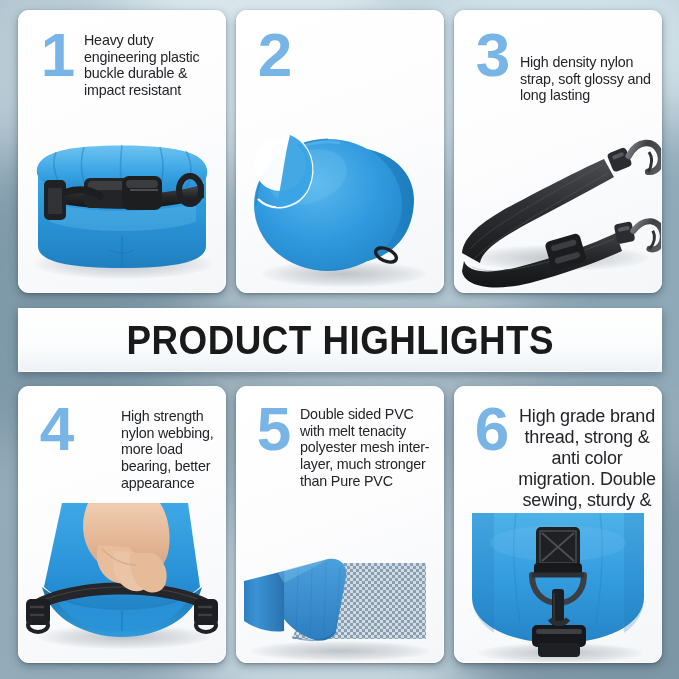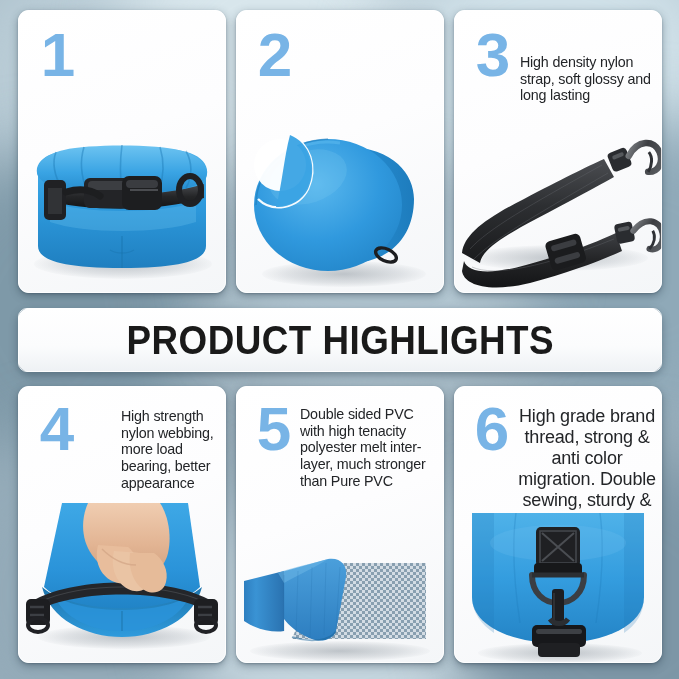--- a/index.html
+++ b/index.html
@@ -38,21 +38,21 @@
   .ctext{
     color:#232528;
     line-height:1.17;
     letter-spacing:-.2px;
   }
 
   
   #banner{
     position:absolute;left:18px;top:308px;width:644px;height:64px;
     background:linear-gradient(180deg,#ffffff 0%,#fbfcfd 60%,#eef1f4 100%);
-    border-radius:12px;
+    border-radius:0;
     box-shadow:0 3px 9px rgba(40,60,75,.45);
     display:flex;align-items:center;justify-content:center;
     z-index:3;
   }
   #banner::after{content:"";position:absolute;inset:0;border-radius:9px;border:1px solid rgba(255,255,255,.9);}
   #banner .btext{
     font-size:40px;font-weight:700;color:#1a1a1a;
     letter-spacing:.5px;transform:scaleX(.92);transform-origin:center;
     white-space:nowrap;
   }
@@ -77,20 +77,21 @@
   <div class="blob" style="left:180px;top:470px;width:320px;height:290px;background:#c3d4dd;"></div>
   <div class="blob" style="left:460px;top:450px;width:330px;height:320px;background:#7d96a6;"></div>
   <div class="blob" style="left:230px;top:180px;width:300px;height:200px;background:#b2c6d1;"></div>
 </div>
 
 <div class="board">
 
   <div class="card" style="left:18px;top:10px;width:208px;height:283px;">
     <div class="hdr" style="left:14px;top:16px;right:10px;">
       <div class="num" style="font-size:62px;width:50px;">1</div>
+      <div class="ctext" style="font-size:14.3px;padding-top:6px;padding-left:2px;width:140px;">Heavy duty engineering plastic buckle durable &amp; impact resistant</div>
     </div>
 
     <div class="art" style="height:175px;">
       <div class="shadowpad" style="left:16px;bottom:14px;width:178px;height:30px;"></div>
       <svg width="208" height="175" viewBox="0 0 208 175" style="position:absolute;left:0;bottom:0;">
         <defs>
           <linearGradient id="bagblue1" x1="0" y1="0" x2="0" y2="1">
             <stop offset="0" stop-color="#4fb3ea"></stop>
               <stop offset=".42" stop-color="#2f9de0"></stop>
             <stop offset="1" stop-color="#1f7fc0"></stop>
@@ -316,21 +317,21 @@
 
           <path d="M84 46 C94 56 106 62 118 62" stroke="#d2a484" stroke-width="1.4" fill="none" opacity=".7"></path>
         </g>
       </svg>
     </div>
   </div>
 
   <div class="card" style="left:236px;top:386px;width:208px;height:277px;">
     <div class="hdr" style="left:12px;top:14px;right:8px;">
       <div class="num" style="font-size:62px;width:50px;">5</div>
-      <div class="ctext" style="font-size:14.3px;padding-top:6px;padding-left:2px;width:146px;">Double sided PVC with high tenacity polyester melt inter-layer, much stronger than Pure PVC</div>
+      <div class="ctext" style="font-size:14.3px;padding-top:6px;padding-left:2px;width:146px;">Double sided PVC with melt tenacity polyester mesh inter-layer, much stronger than Pure PVC</div>
     </div>
 
     <div class="art" style="height:130px;">
       <div class="shadowpad" style="left:14px;bottom:2px;width:180px;height:20px;"></div>
       <svg width="208" height="130" viewBox="0 0 208 130" style="position:absolute;left:0;bottom:0;">
         <defs>
           <pattern id="meshpat" width="6" height="6" patternUnits="userSpaceOnUse">
             <rect width="6" height="6" fill="#c7d3dc"></rect>
             <rect x="0" y="0" width="3" height="3" fill="#8ea4b4"></rect>
             <rect x="3" y="3" width="3" height="3" fill="#8ea4b4"></rect>

